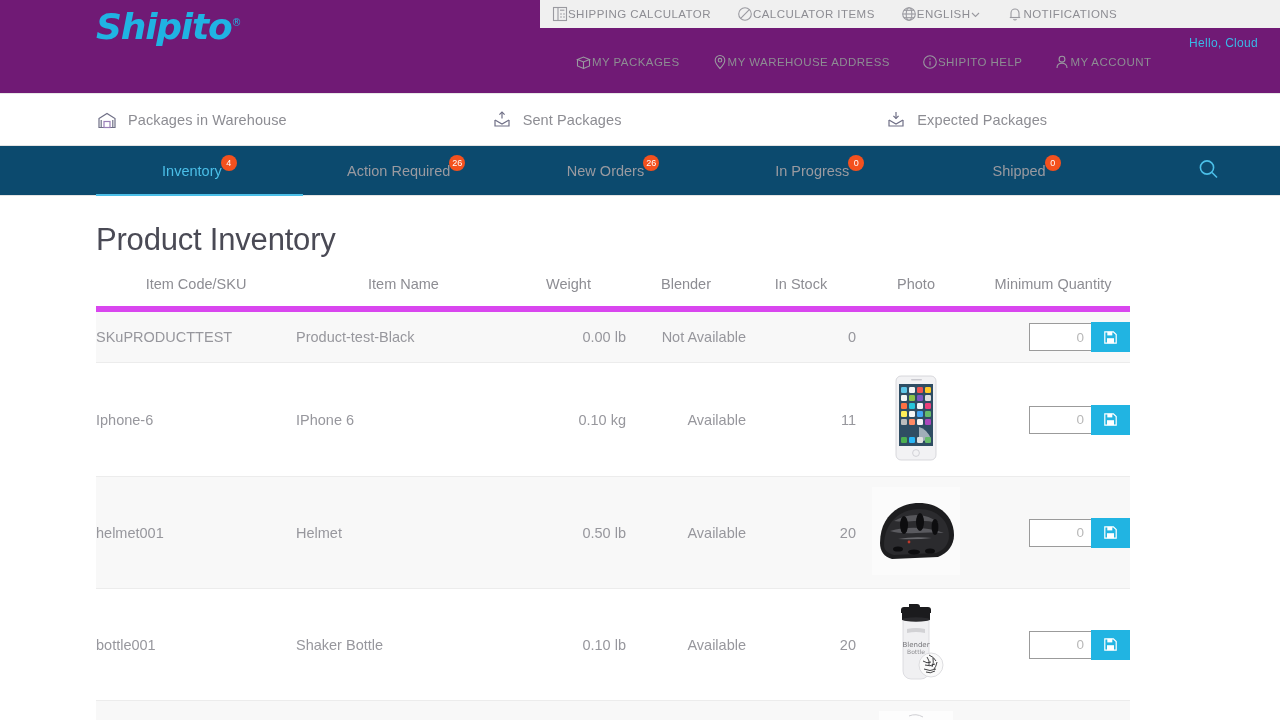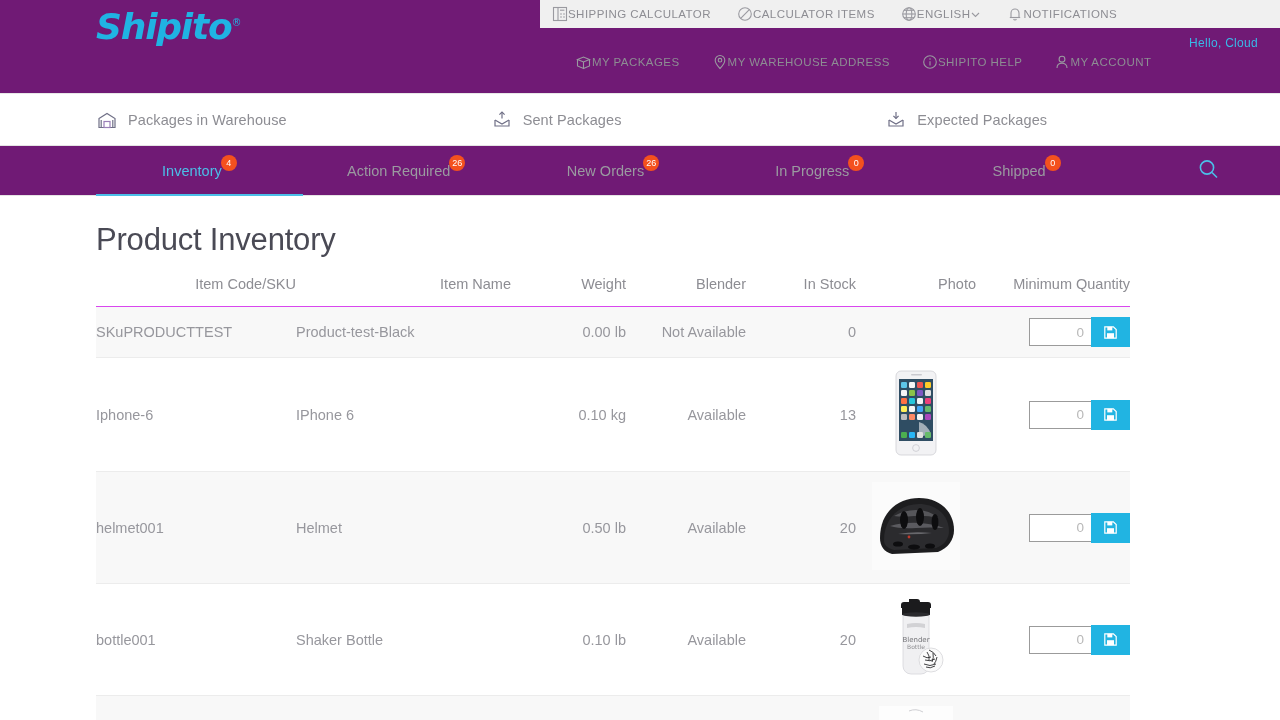--- a/index.html
+++ b/index.html
@@ -111,21 +111,21 @@
     left: 0; right: 18px; bottom: -1px;
     height: 2px;
     background: #4bbfe8;
   }
   .mnav .ic { display: flex; align-items: center; }
 
   
   .subnav {
     position: relative;
     height: 50px;
-    background: #701a75;
+    background: #0c4a6e;
     border-bottom: 1px solid #e4e4e4;
   }
   .subnav-inner {
     display: flex;
     height: 100%;
     padding-left: 96px;
     padding-right: 150px;
   }
   .snav {
     flex: 1;
@@ -185,22 +185,22 @@
   table.inv {
     width: 1034px;
     border-collapse: collapse;
     table-layout: fixed;
   }
   table.inv th {
     font-weight: normal;
     color: #8d8d93;
     font-size: 14.5px;
     padding: 0 0 14px 0;
-    border-bottom: 1px solid #d946ef;
-    text-align: right;
+    border-bottom: 6px solid #d946ef;
+    text-align: center;
   }
   table.inv td {
     color: #97979d;
     font-size: 14.5px;
     border-bottom: 1px solid #ececec;
     vertical-align: middle;
   }
   tr.alt td { background: #f8f8f8; }
 
   .col-sku   { width: 200px; }
@@ -480,21 +480,21 @@
             </button>
           </div>
         </td>
       </tr>
 
       <tr>
         <td class="col-sku cellpad">Iphone-6</td>
         <td class="col-name cellpad">IPhone 6</td>
         <td class="col-wt cellpad">0.10 kg</td>
         <td class="col-st cellpad">Available</td>
-        <td class="col-stock cellpad">13</td>
+        <td class="col-stock cellpad">11</td>
         <td class="col-photo cellpad">
           <span class="thumb">
             <svg class="ph-phone" viewBox="0 0 48 90">
               <rect x="0" y="0" width="48" height="90" fill="#ffffff"></rect>
               <rect x="4" y="3" width="40" height="84" rx="5" fill="#f2f2f4" stroke="#cfcfd4" stroke-width="0.8"></rect>
               <rect x="7" y="11" width="34" height="62" fill="#2f4d63"></rect>
               <rect x="19" y="6" width="11" height="1.6" rx="0.8" fill="#c9c9cf"></rect>
               <circle cx="24" cy="80" r="3.4" fill="none" stroke="#c9c9cf" stroke-width="0.8"></circle>
               <g>
                 <rect x="9" y="14" width="6" height="6" rx="1.3" fill="#5ec6e8"></rect>

